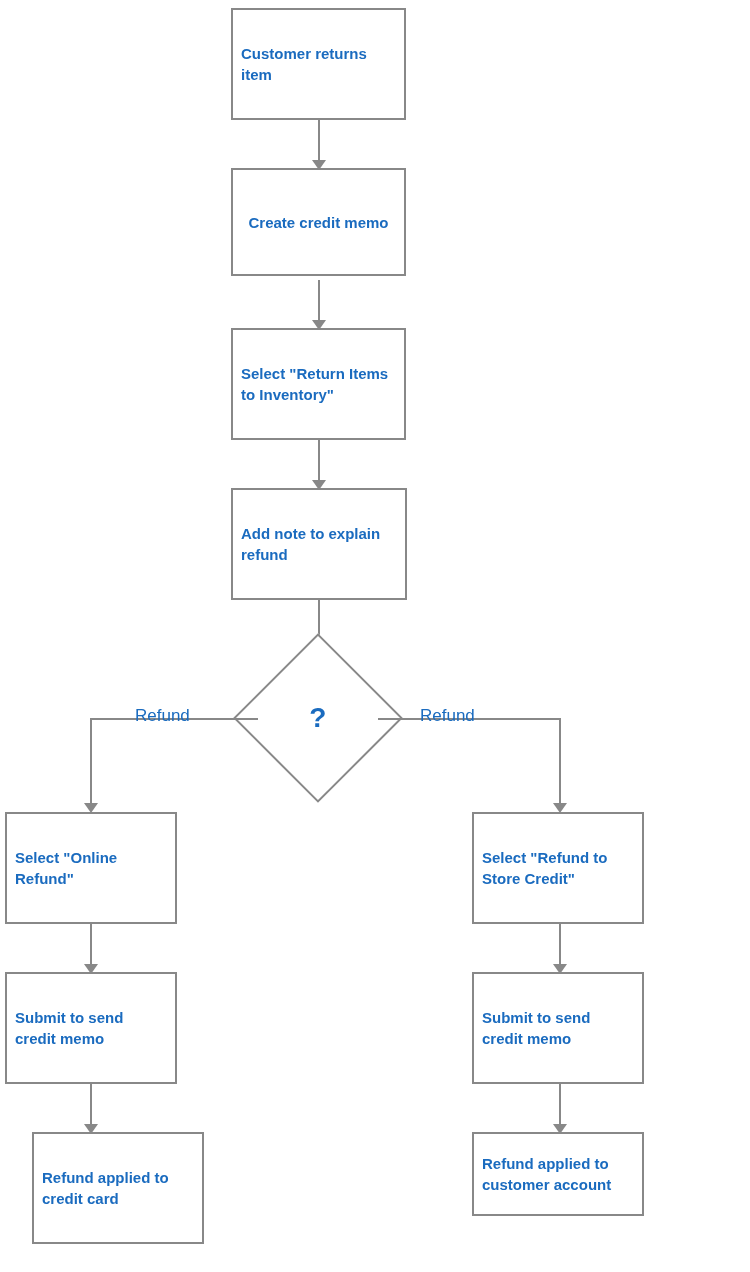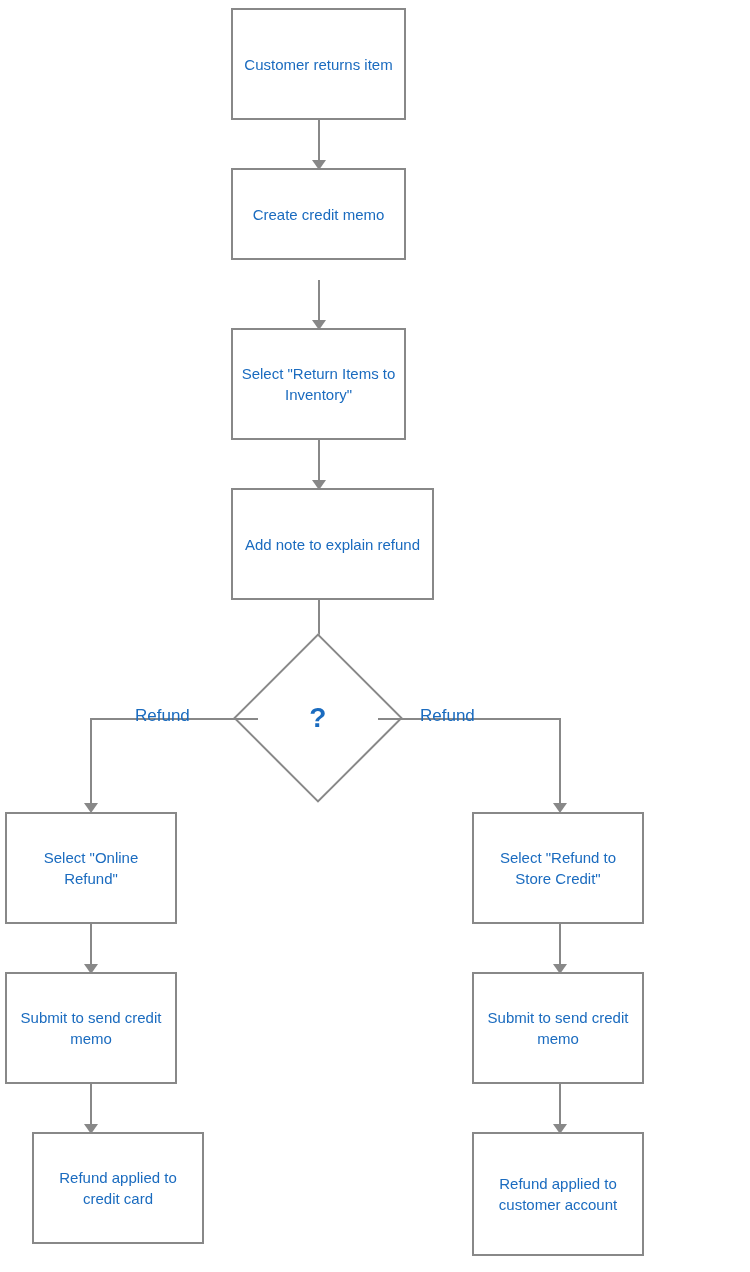--- a/index.html
+++ b/index.html
@@ -18,25 +18,25 @@
       min-height: 1272px;
     }
 
     .box {
       position: absolute;
       border: 2px solid #888;
       background: white;
       display: flex;
       align-items: center;
       justify-content: center;
-      text-align: center;
       color: #1a6bbf;
       font-size: 15px;
       line-height: 1.4;
       padding: 8px;
+      font-weight: bold;
     }
 
     .diamond {
       width: 120px;
       height: 120px;
       background: white;
       border: 2px solid #888;
       transform: rotate(45deg);
       display: flex;
       align-items: center;
@@ -86,35 +86,35 @@
 <div class="flowchart">
 
   <div class="box" style="left:231px; top:8px; width:175px; height:112px;">
     <span>Customer returns item</span>
   </div>
 
   <div class="line line-v" style="left:318px; top:120px; height:45px;"></div>
 
   <div class="arrow-down" style="left:312px; top:160px;"></div>
 
-  <div class="box" style="left:231px; top:168px; width:175px; height:92px;">
+  <div class="box" style="left:231px; top:168px; width:175px; height:108px;">
     <span>Create credit memo</span>
   </div>
 
   <div class="line line-v" style="left:318px; top:280px; height:45px;"></div>
   <div class="arrow-down" style="left:312px; top:320px;"></div>
 
   <div class="box" style="left:231px; top:328px; width:175px; height:112px;">
     <span>Select "Return Items to Inventory"</span>
   </div>
 
   <div class="line line-v" style="left:318px; top:440px; height:45px;"></div>
   <div class="arrow-down" style="left:312px; top:480px;"></div>
 
-  <div class="box" style="left:231px; top:488px; width:203px; height:112px;">
+  <div class="box" style="left:231px; top:488px; width:176px; height:112px;">
     <span>Add note to explain refund</span>
   </div>
 
   <div class="line line-v" style="left:318px; top:600px; height:55px;"></div>
   <div class="arrow-down" style="left:312px; top:650px;"></div>
 
   <div class="diamond" style="position:absolute; left:258px; top:658px;">
     <span class="diamond-text">?</span>
   </div>
 
@@ -161,17 +161,17 @@
   <div class="line line-v" style="left:90px; top:1084px; height:45px;"></div>
   <div class="arrow-down" style="left:84px; top:1124px;"></div>
 
   <div class="line line-v" style="left:559px; top:1084px; height:45px;"></div>
   <div class="arrow-down" style="left:553px; top:1124px;"></div>
 
   <div class="box" style="left:5px; top:1132px; width:172px; height:112px;margin-left:27px;">
     <span>Refund applied to credit card</span>
   </div>
 
-  <div class="box" style="left:472px; top:1132px; width:172px; height:124px;">
+  <div class="box" style="left:472px; top:1132px; width:172px; height:84px;">
     <span>Refund applied to customer account</span>
   </div>
 
 </div>
 
 </body></html>

